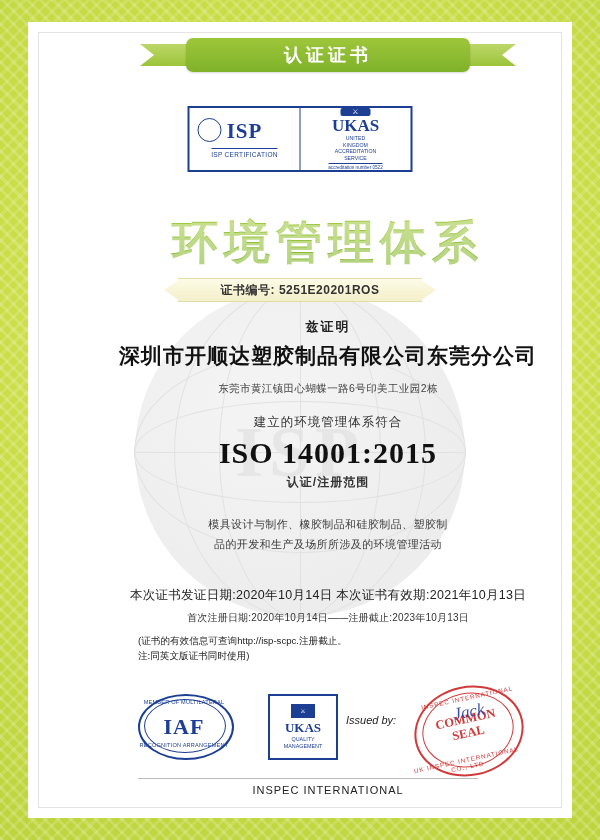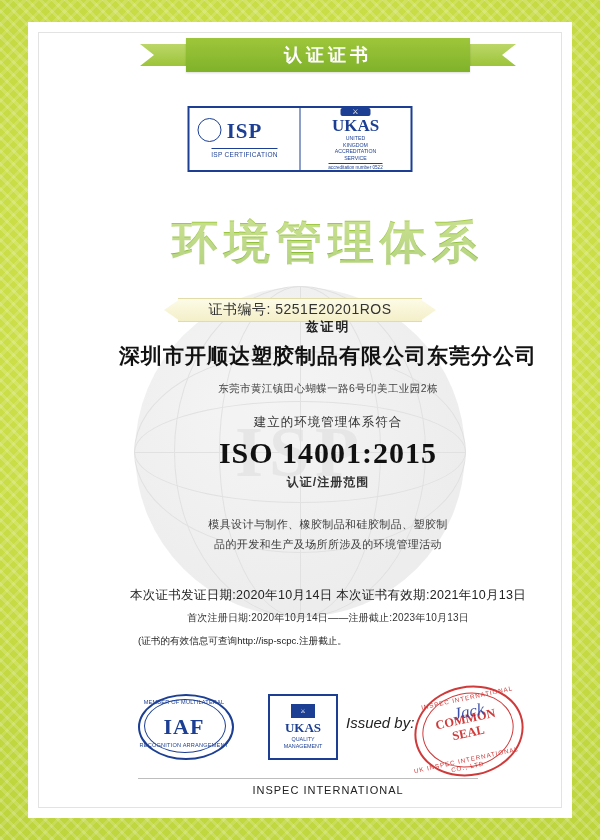--- a/index.html
+++ b/index.html
@@ -51,20 +51,21 @@
   
   .banner{
     position:absolute;left:0;top:8px;width:600px;height:48px;
   }
   .ribbon-body{
     position:absolute;left:158px;top:8px;width:284px;height:34px;
     background:linear-gradient(180deg,#9ec63b 0%,#7fb22a 100%);
     display:flex;align-items:center;justify-content:center;
     color:#ffffff;font-size:18px;letter-spacing:4px;font-weight:bold;
     box-shadow:0 1px 2px rgba(0,0,0,.15);
+    border-radius:7px;
   }
   .ribbon-end{
     position:absolute;top:14px;width:52px;height:22px;
     background:linear-gradient(180deg,#bcd768 0%,#9cc43a 100%);
   }
   .ribbon-end.left{left:112px;clip-path:polygon(0 0,100% 0,100% 100%,0 100%,14px 50%);}
   .ribbon-end.right{left:436px;clip-path:polygon(0 0,100% 0,calc(100% - 14px) 50%,100% 100%,0 100%);}
 
   
   .logos{
@@ -97,26 +98,26 @@
   .main-title{
     position:absolute;left:0;top:190px;width:600px;text-align:center;
     font-family:"Liberation Serif", serif;
     font-size:46px;font-weight:bold;letter-spacing:6px;
     background:linear-gradient(180deg,#a9cf4a 0%,#7db22b 100%);
     -webkit-background-clip:text;background-clip:text;color:transparent;
     text-shadow:0 1px 0 rgba(255,255,255,.4);
   }
   
   .certno{
-    position:absolute;left:50%;top:276px;transform:translateX(-50%);
+    position:absolute;left:50%;top:256px;transform:translateX(-50%);
     width:244px;height:22px;
     background:linear-gradient(180deg,#fdfbe6 0%,#f3efc9 100%);
     border-top:1px solid #e2dca8;border-bottom:1px solid #e2dca8;
     display:flex;align-items:center;justify-content:center;
-    font-size:14px;color:#333;letter-spacing:.5px;
+    font-size:12px;color:#333;letter-spacing:.5px;font-weight:bold;
   }
   .certno:before,.certno:after{
     content:"";position:absolute;top:0;width:16px;height:22px;
     background:linear-gradient(180deg,#fdfbe6 0%,#f3efc9 100%);
   }
   .certno:before{left:-14px;clip-path:polygon(100% 0,100% 100%,0 50%);}
   .certno:after{right:-14px;clip-path:polygon(0 0,0 100%,100% 50%);}
 
   .center{position:absolute;left:0;width:600px;text-align:center;}
   .hereby{top:296px;font-size:13px;font-weight:bold;color:#222;letter-spacing:2px;}
@@ -162,21 +163,21 @@
     position:absolute;left:0;top:48px;width:92px;text-align:center;font-size:5.6px;color:#1c3f94;letter-spacing:.2px;
   }
   .ukas2{
     position:absolute;left:240px;top:672px;width:66px;height:62px;border:2px solid #1c3f94;
     display:flex;flex-direction:column;align-items:center;justify-content:center;background:#fff;
   }
   .ukas2 .crown{width:24px;height:14px;background:#1c3f94;color:#fff;font-size:6px;display:flex;align-items:center;justify-content:center;}
   .ukas2 .w{font-family:"Liberation Serif", serif;font-size:13px;font-weight:bold;color:#1c3f94;margin-top:2px;}
   .ukas2 .l{font-size:5.4px;color:#1c3f94;line-height:1.3;text-align:center;}
   .issued{
-    position:absolute;left:318px;top:692px;font-size:15px;font-style:italic;color:#222;
+    position:absolute;left:318px;top:692px;font-size:11px;font-style:italic;color:#222;
   }
   .seal{
     position:absolute;left:378px;top:662px;width:122px;height:92px;
   }
   .seal .ring{
     position:absolute;left:8px;top:2px;width:106px;height:86px;border:2px solid #d03a3a;border-radius:50%;
     transform:rotate(-12deg);
   }
   .seal .ring2{
     position:absolute;left:16px;top:9px;width:90px;height:72px;border:1px solid #d03a3a;border-radius:50%;
@@ -256,20 +257,21 @@
     <div class="center standard">ISO 14001:2015</div>
     <div class="center scope-label">认证/注册范围</div>
     <div class="center scope-1">模具设计与制作、橡胶制品和硅胶制品、塑胶制</div>
     <div class="center scope-2">品的开发和生产及场所所涉及的环境管理活动</div>
 
     <div class="dates">本次证书发证日期:2020年10月14日   本次证书有效期:2021年10月13日</div>
     <div class="subdates">首次注册日期:2020年10月14日——注册截止:2023年10月13日</div>
 
     <div class="notes">
       <div>(证书的有效信息可查询http://isp-scpc.注册截止。</div>
+      <div>注:同英文版证书同时使用)</div>
     </div>
 
     <div class="iaf">
       <div class="ell"></div>
       <div class="ell2"></div>
       <div class="top-t">MEMBER OF MULTILATERAL</div>
       <div class="word">IAF</div>
       <div class="bot-t">RECOGNITION ARRANGEMENT</div>
     </div>
 

